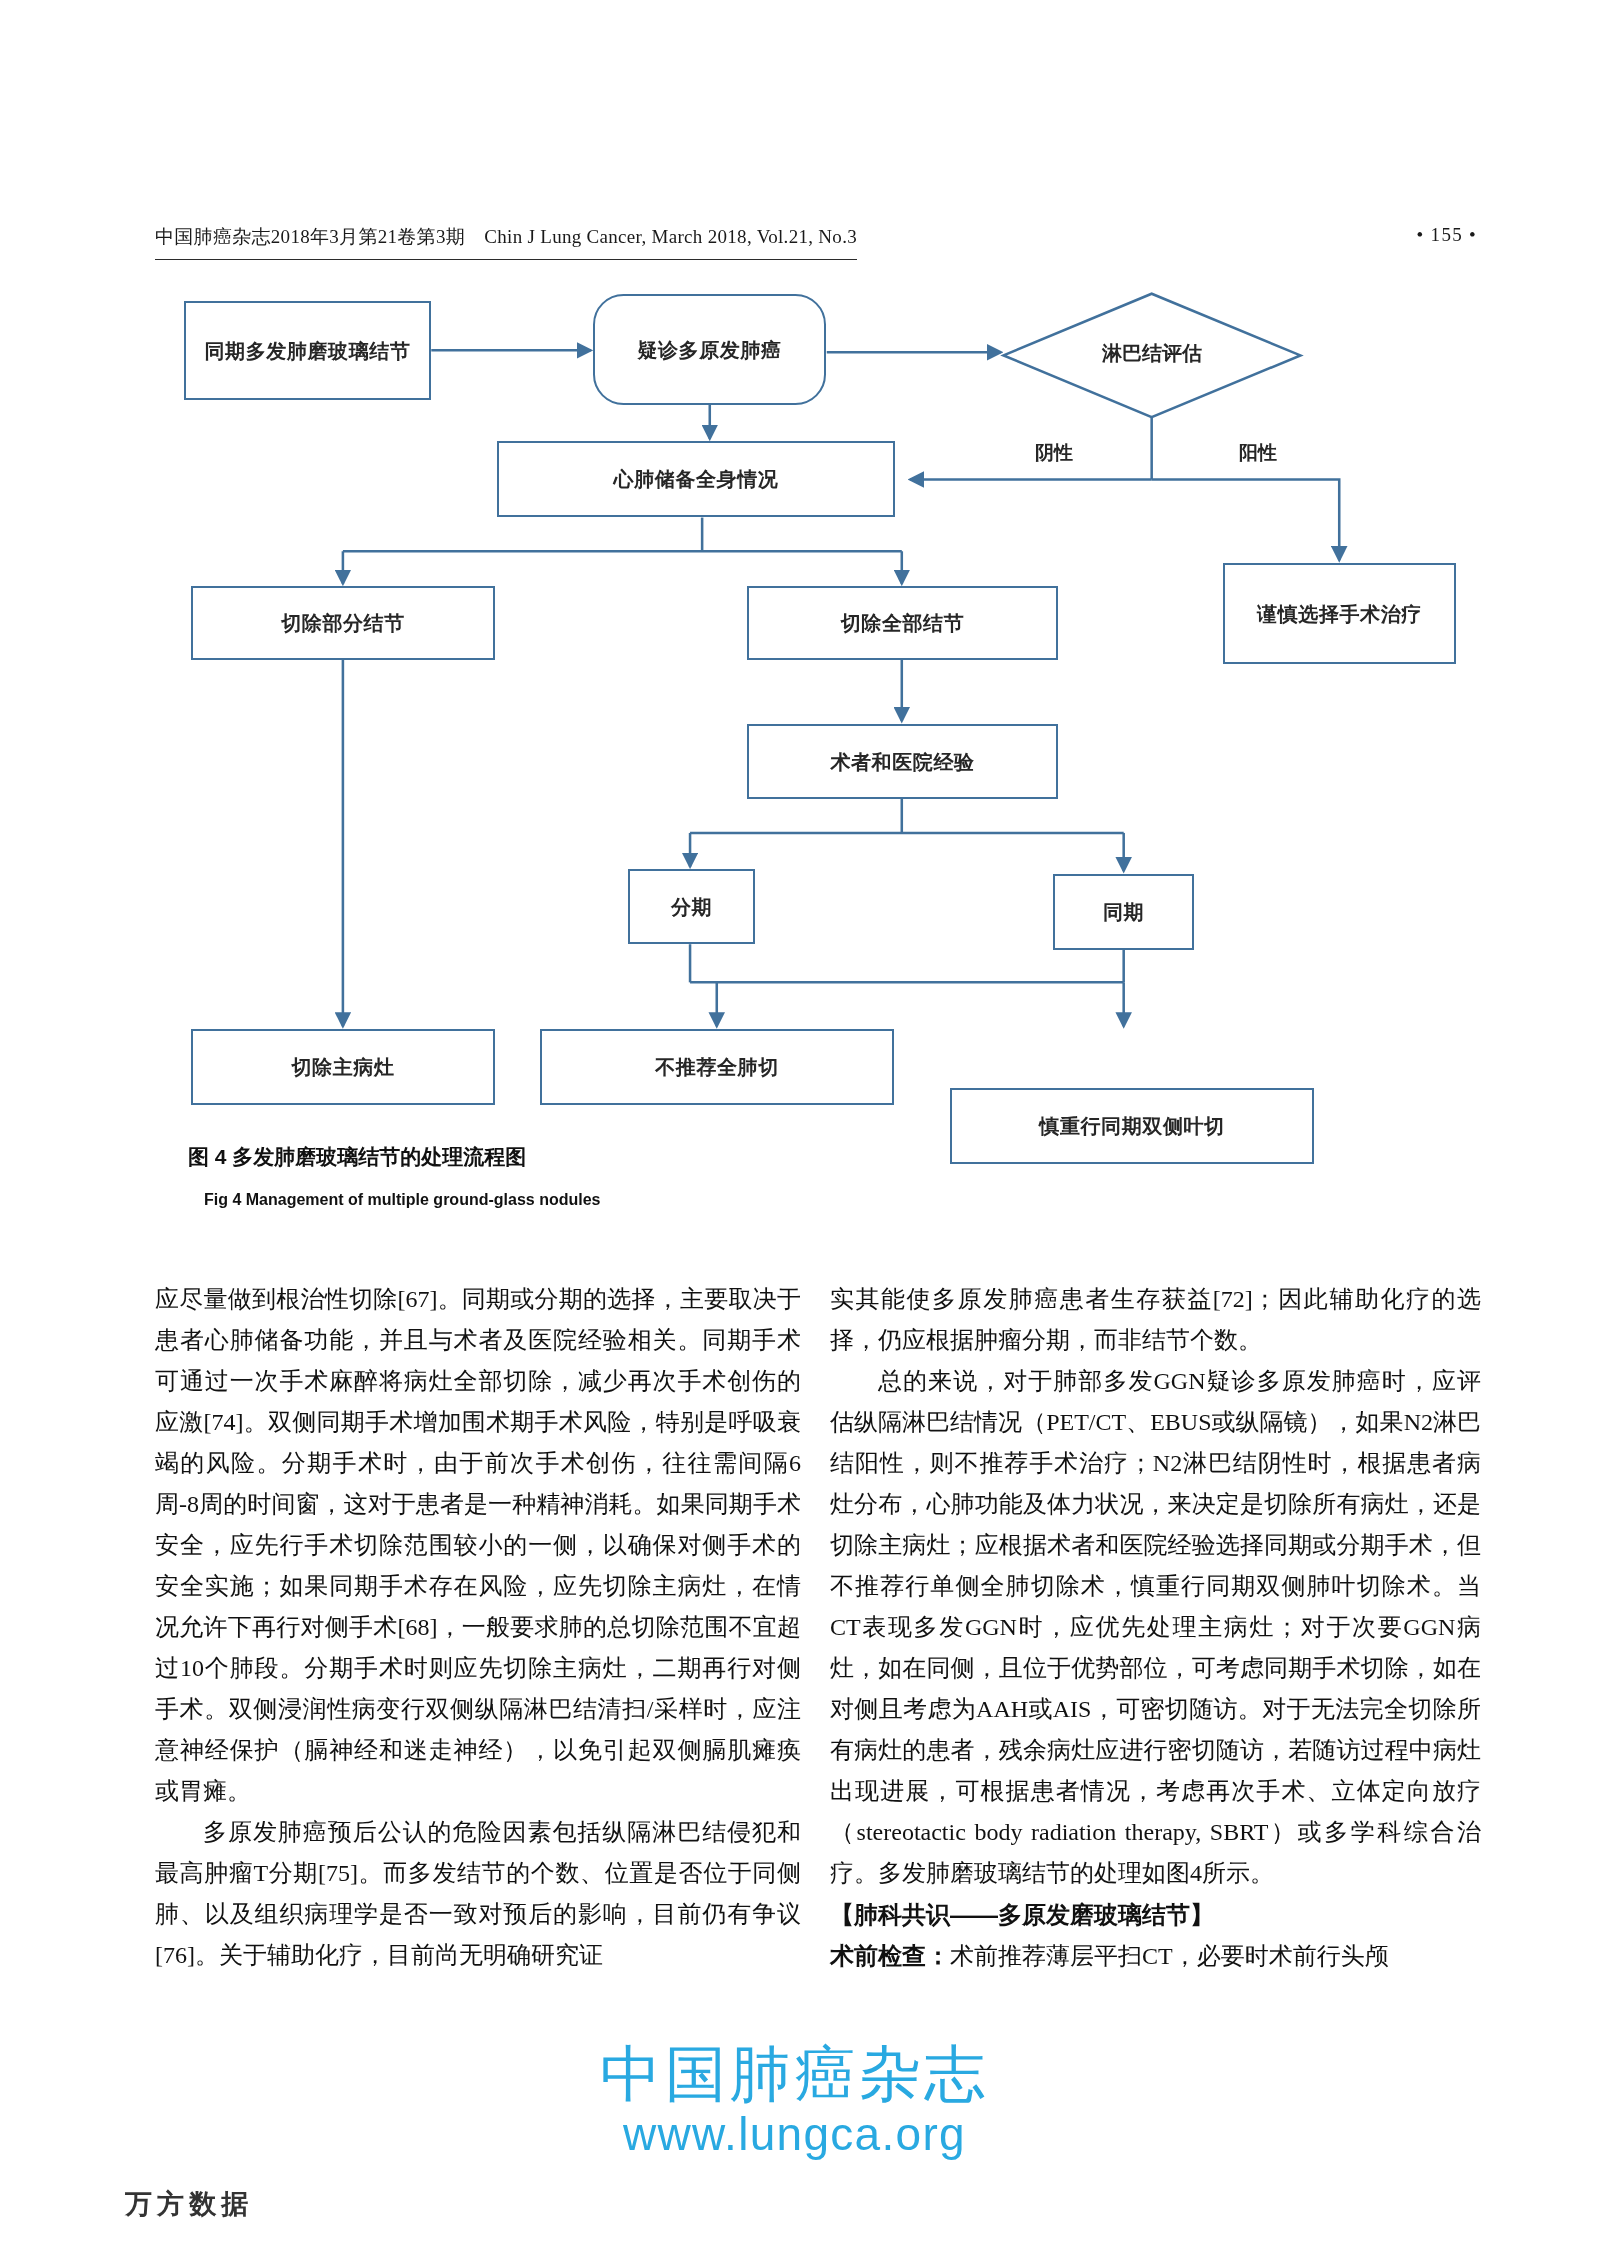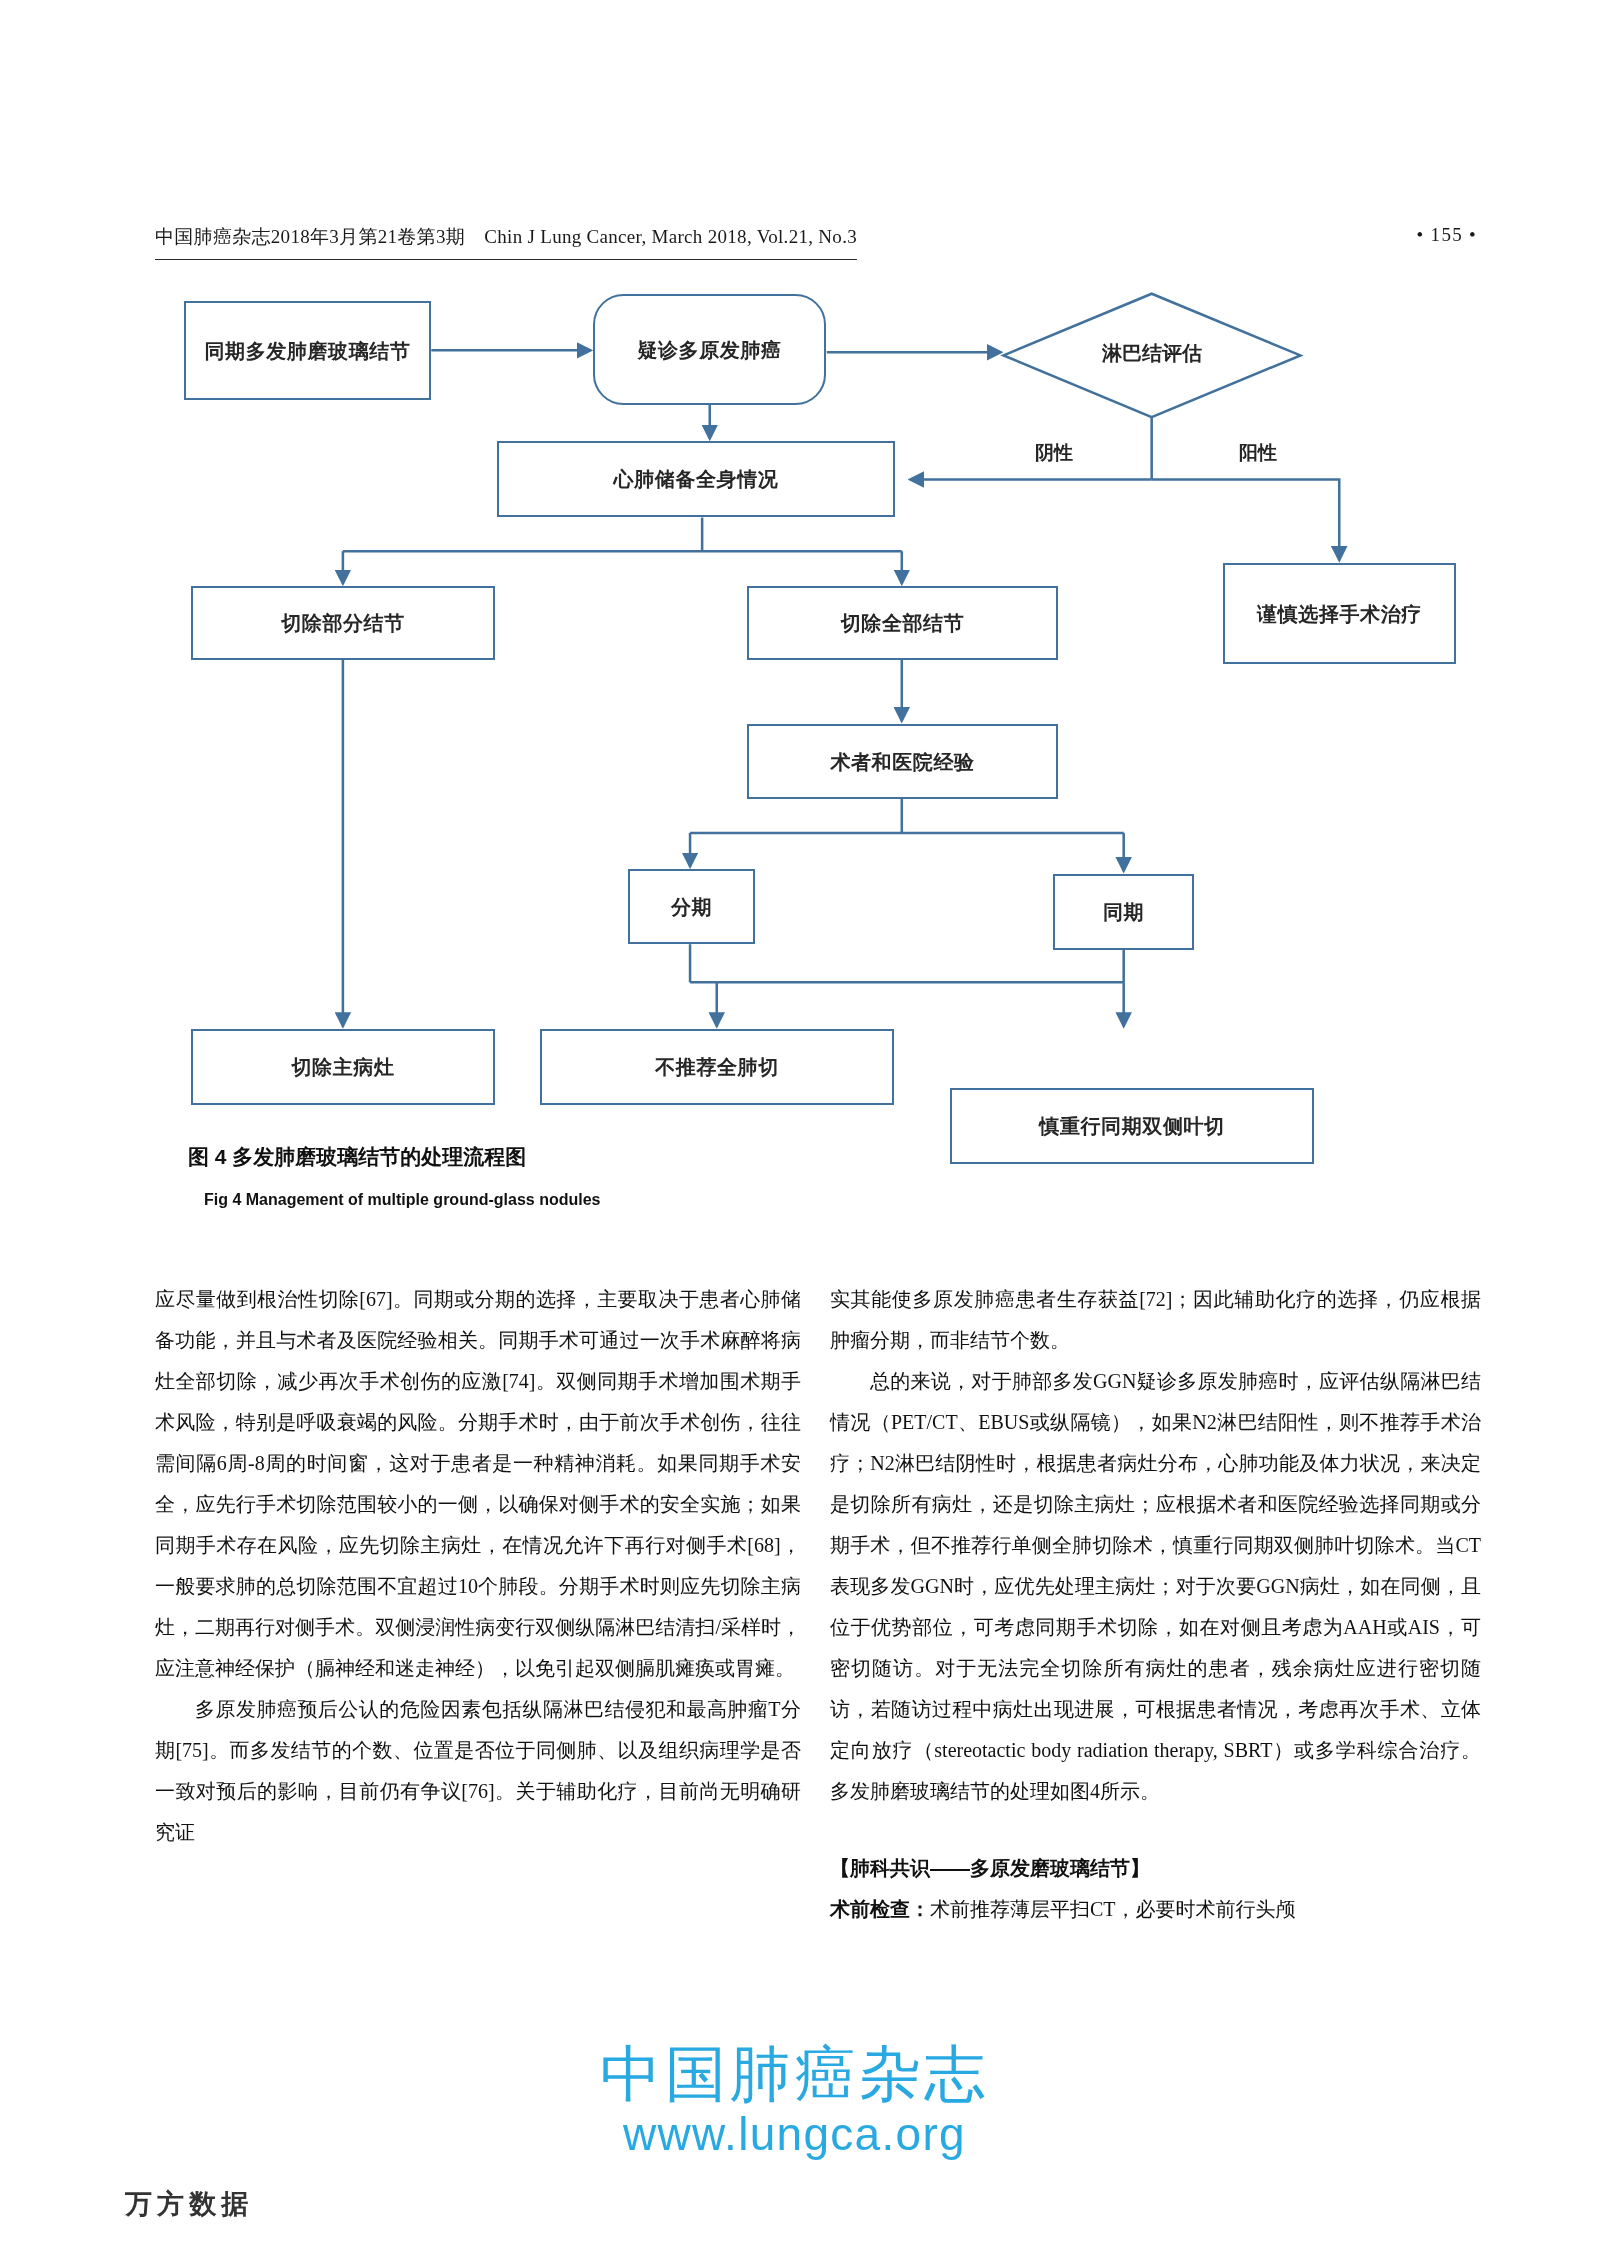--- a/index.html
+++ b/index.html
@@ -61,29 +61,28 @@
   }
   
   .columns{
     position:absolute;left:155px;top:1279px;width:1326px;
     display:flex;gap:29px;z-index:1;
   }
   .col{width:646px;}
   .col.right{width:651px;}
   .col p{
     margin:0;
-    font-size:20px;line-height:41px;
+    font-size:24px;line-height:41px;
     text-align:justify;
     color:#111;
   }
   .col p.indent{text-indent:2em;}
   .col p.bold-sans{
     font-family:"Liberation Sans","DejaVu Sans",sans-serif;
     font-weight:700;
-    margin-top:36px;
   }
   .lead-bold{
     font-family:"Liberation Sans","DejaVu Sans",sans-serif;
     font-weight:700;
   }
   
   .watermark{
     position:absolute;left:445px;top:2041px;width:699px;
     text-align:center;color:#29a9e1;z-index:5;
     font-family:"Liberation Sans","DejaVu Sans",sans-serif;

